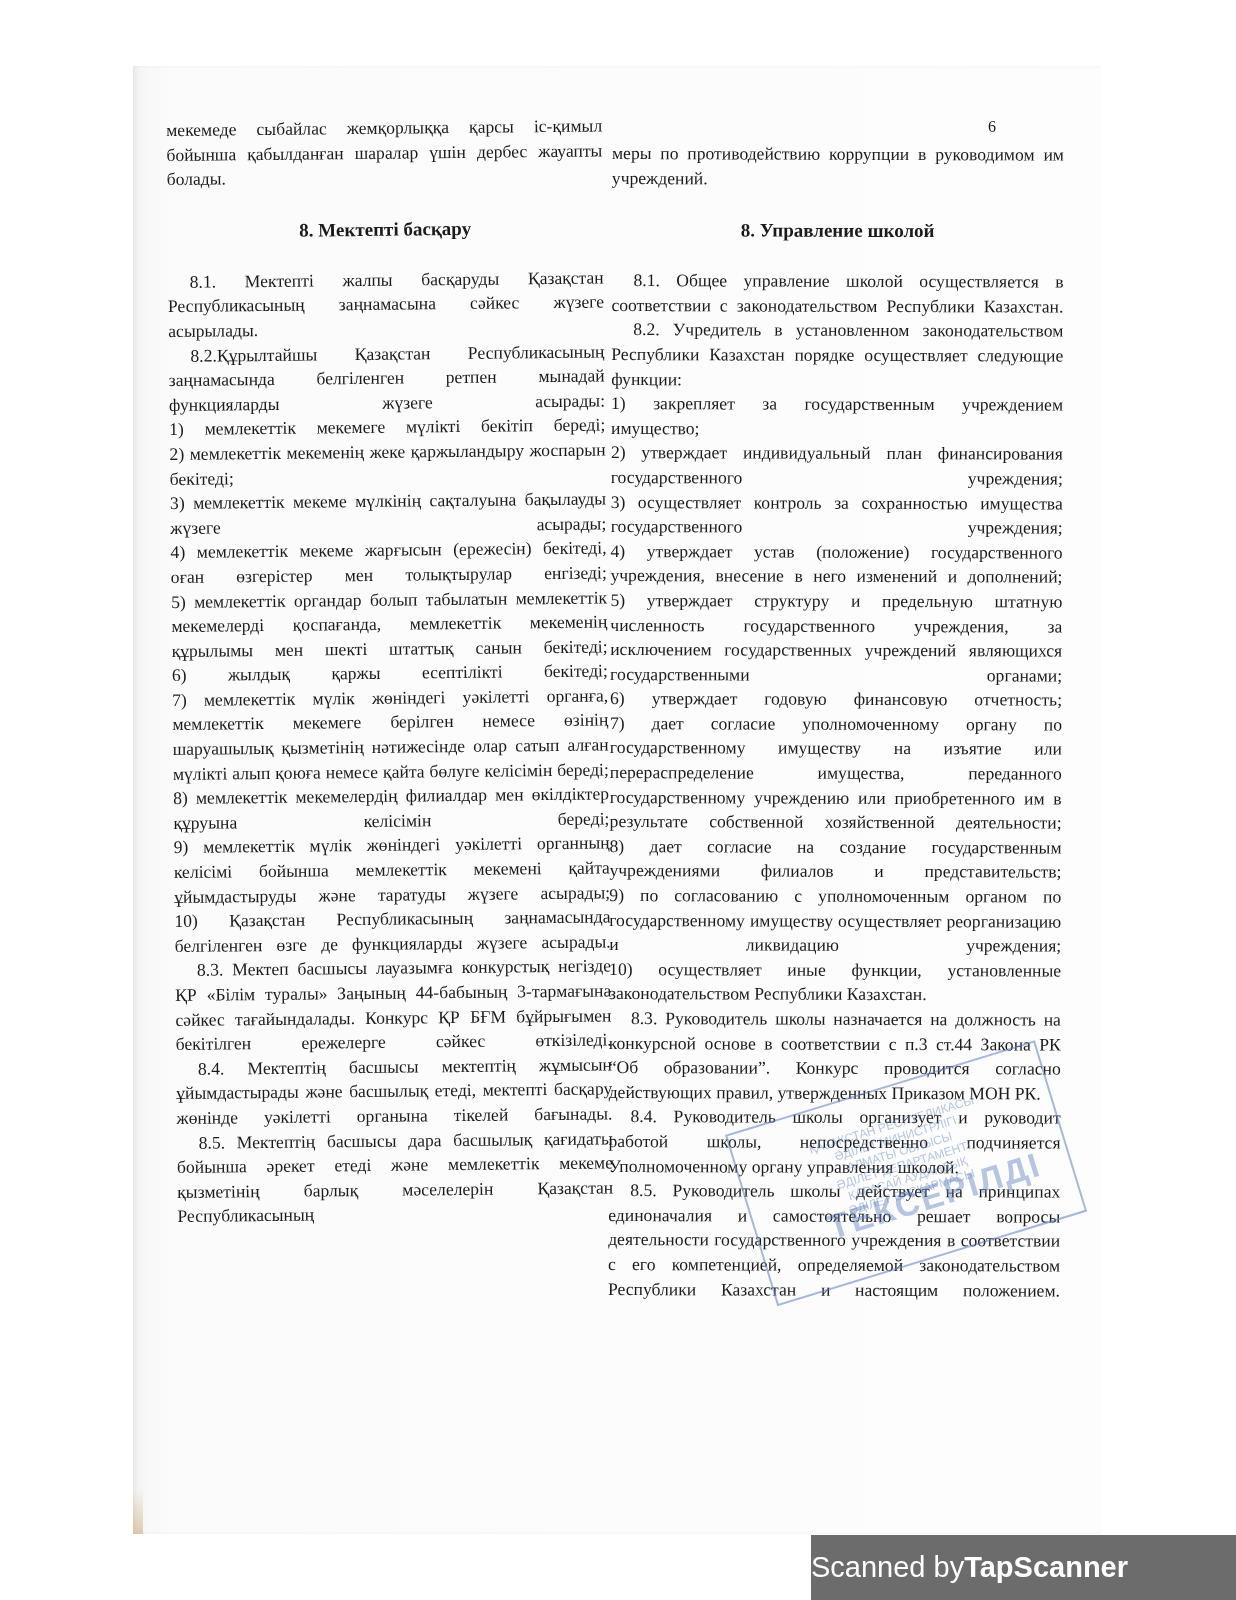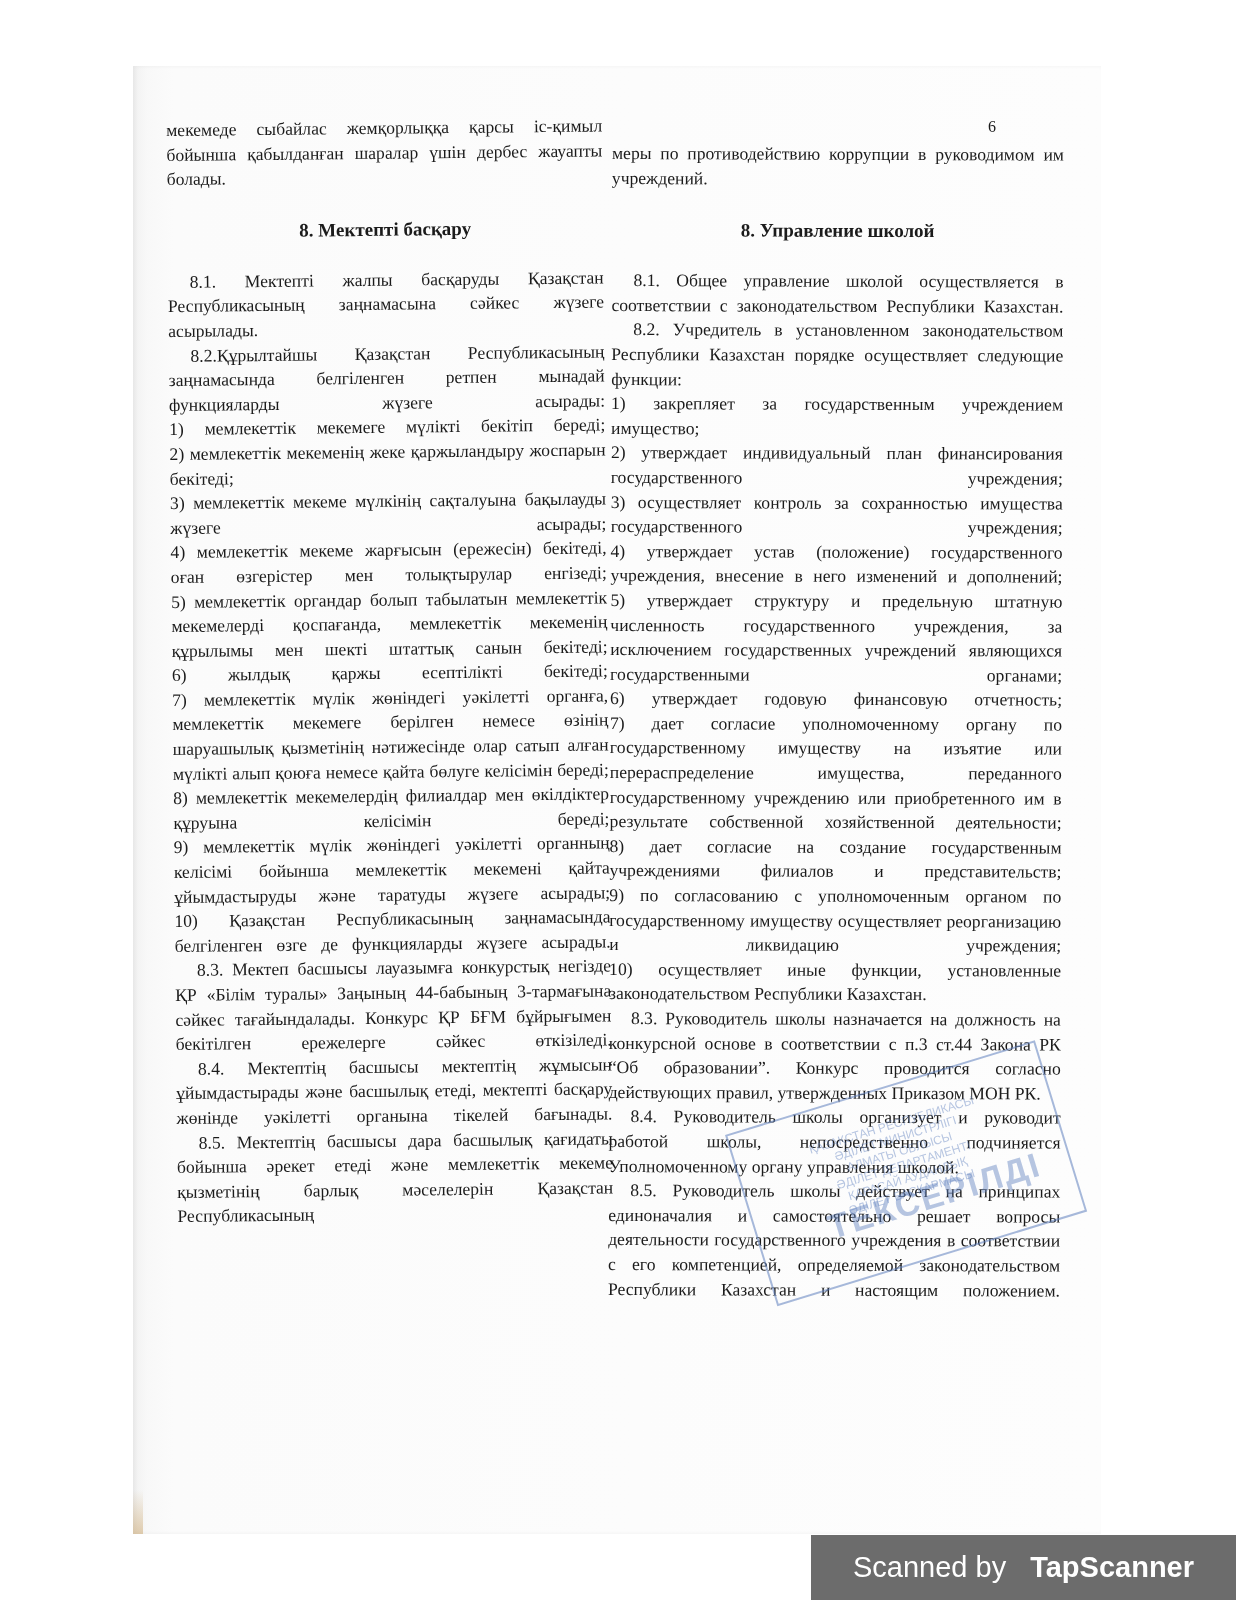--- a/index.html
+++ b/index.html
@@ -55,23 +55,23 @@
     }
     .stamp .stamp-lines { position: absolute; left: 70px; top: 30px; width: 180px; }
     .stamp .stamp-big { position: absolute; left: 70px; top: 110px; font-size: 34px; font-weight: bold; letter-spacing: 2px; }
     .scanner-badge {
       position: absolute; left: 811px; top: 1535px;
       width: 425px; height: 65px;
       background: #6c6c6c;
       color: #ffffff;
       font-family: "Liberation Sans", sans-serif;
       font-size: 29px;
-      display: flex; align-items: center; justify-content: center;
+      display: flex; align-items: center; 
     }
-    .scanner-badge b { font-weight: bold; margin-left: 24px; }
+    .scanner-badge b { font-weight: bold; margin-left: 0; }
   </style>
 </head>
 <body>
 
 <div class="page"></div>
 <div class="page-edge-shadow"></div>
 
 <div class="page-number">6</div>
 
 <div class="col col-left">

